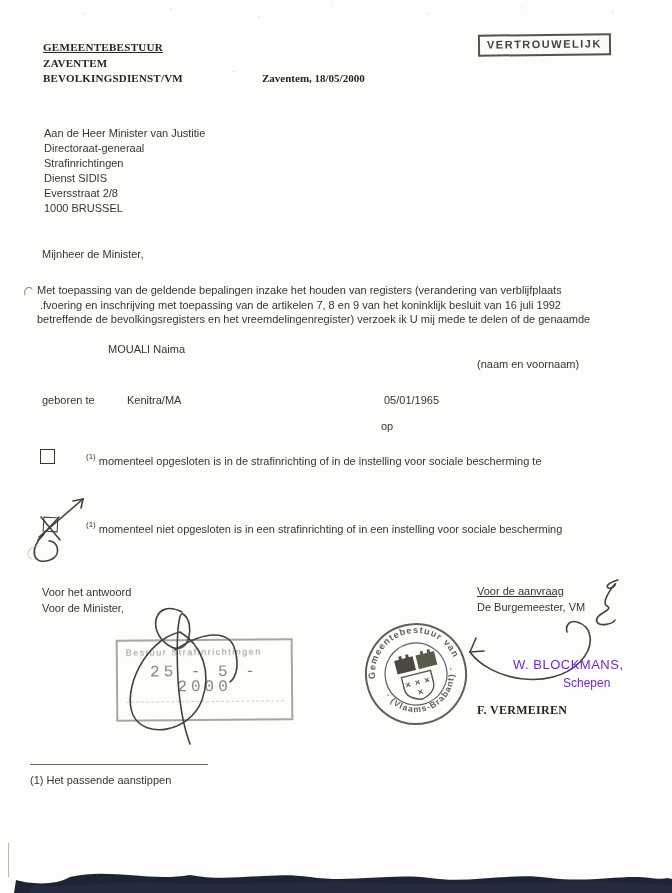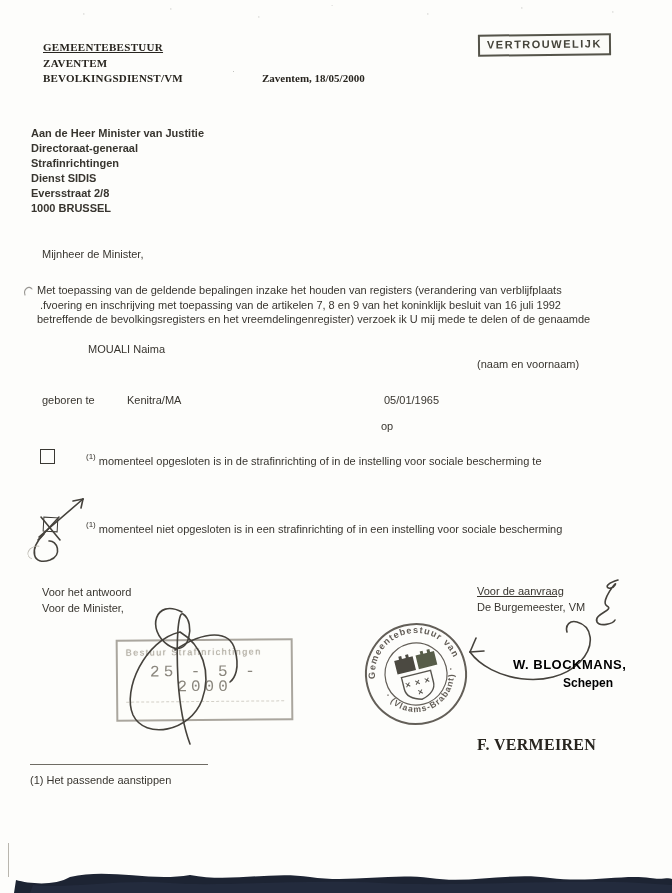--- a/index.html
+++ b/index.html
@@ -34,21 +34,21 @@
     position:absolute;left:0;top:24px;width:100%;text-align:center;
     font-size:16px;letter-spacing:4px;color:#8a867d;font-family:"Liberation Mono",monospace;
   }
   .datebox .row3{
     position:absolute;left:8px;top:60px;width:158px;
     border-top:1px dashed #c8c4ba;opacity:.8;
   }
   svg{display:block;}
   .sig path{fill:none;stroke:#45423c;stroke-width:1.6;stroke-linecap:round;}
   .stamp-text{fill:#565049;font-size:9.2px;letter-spacing:1.1px;font-weight:bold;}
-  .grayprint{color:#000000;font-weight:bold;}
+  .grayprint{color:#6d28d9;}
   sup{font-size:8px;vertical-align:6px;}
 </style>
 </head>
 <body>
 
 <div class="page">
 
   <div class="abs noise" style="left:83px;top:9px;">'</div>
   <div class="abs noise" style="left:170px;top:4px;">'</div>
   <div class="abs noise" style="left:258px;top:12px;">'</div>
@@ -58,41 +58,41 @@
   <div class="abs noise" style="left:612px;top:7px;">'</div>
 
   <div class="abs b u" style="left:43px;top:40px;letter-spacing:.3px;">GEMEENTEBESTUUR</div>
   <div class="abs b" style="left:43px;top:56px;letter-spacing:.3px;">ZAVENTEM</div>
   <div class="abs b" style="left:43px;top:71px;letter-spacing:.2px;">BEVOLKINGSDIENST/VM</div>
   <div class="abs b" style="left:262px;top:71px;">Zaventem, 18/05/2000</div>
   <div class="abs noise" style="left:232px;top:64px;opacity:.6;">·</div>
 
   <div class="abs conf-stamp" style="left:478px;top:34px;">VERTROUWELIJK</div>
 
-  <div class="abs" style="left:31px;top:126px;font-weight:bold;">
+  <div class="abs" style="left:44px;top:126px;">
     <div>Aan de Heer Minister van Justitie</div>
     <div>Directoraat-generaal</div>
     <div>Strafinrichtingen</div>
     <div>Dienst SIDIS</div>
     <div>Eversstraat 2/8</div>
     <div>1000 BRUSSEL</div>
   </div>
 
   <div class="abs" style="left:42px;top:247px;">Mijnheer de Minister,</div>
 
   <svg class="abs sig" style="left:22px;top:284px;" width="18" height="14">
       <path d="M3,11 C1,5 7,1 10,5" style="opacity:.55;stroke-width:1.1;"></path>
     </svg>
   <div class="abs" style="left:37px;top:283px;width:616px;line-height:14.5px;">
     <div>Met toepassing van de geldende bepalingen inzake het houden van registers (verandering van verblijfplaats</div>
     <div style="padding-left:3px;">.fvoering en inschrijving met toepassing van de artikelen 7, 8 en 9 van het koninklijk besluit van 16 juli 1992</div>
     <div>betreffende de bevolkingsregisters en het vreemdelingenregister) verzoek ik U mij mede te delen of de genaamde</div>
   </div>
 
-  <div class="abs" style="left:48px;top:342px;padding-left:40px;">MOUALI Naima</div>
+  <div class="abs" style="left:68px;top:342px;padding-left:40px;">MOUALI Naima</div>
   <div class="abs" style="left:477px;top:357px;">(naam en voornaam)</div>
 
   <div class="abs" style="left:42px;top:393px;">geboren te</div>
   <div class="abs" style="left:127px;top:393px;">Kenitra/MA</div>
   <div class="abs" style="left:381px;top:393px;margin-top:26px;">op</div>
   <div class="abs" style="left:384px;top:393px;">05/01/1965</div>
 
   <div class="abs checkbox" style="left:40px;top:449px;"></div>
   <div class="abs" style="left:86px;top:449px;width:560px;">
     <sup>(1)</sup>
@@ -156,21 +156,21 @@
   </svg>
 
   <svg class="abs sig" style="left:440px;top:595px;" width="200" height="110">
     <path d="M30,57 C50,85 110,97 140,67 C156,50 152,31 137,27 C130,25 125,30 127,37"></path>
     <path d="M30,57 l6,-14"></path>
     <path d="M30,57 l14,-1"></path>
   </svg>
 
   <div class="abs grayprint" style="left:513px;top:657px;font-size:13px;letter-spacing:.5px;">W. BLOCKMANS,</div>
   <div class="abs grayprint" style="left:563px;top:676px;font-size:12px;">Schepen</div>
-  <div class="abs b" style="left:477px;top:737px;font-size:16px;letter-spacing:.3px;">F. VERMEIREN</div>
+  <div class="abs b" style="left:477px;top:703px;font-size:12px;letter-spacing:.3px;">F. VERMEIREN</div>
 
   <div class="abs" style="left:30px;top:764px;width:178px;border-top:1.5px solid #6f6c64;"></div>
   <div class="abs" style="left:30px;top:773px;">(1)  Het passende aanstippen</div>
 
   <div class="abs" style="left:8px;top:843px;width:1px;height:34px;background:#b9b6ae;"></div>
   <svg class="abs" style="left:0;top:866px;" width="672" height="27">
     <path d="M14,27 L16,14 C30,18 55,20 70,11 C110,2 150,16 190,9 C230,17 270,5 310,11 C350,17 390,7 430,12 C470,18 510,6 550,12 C590,17 625,8 650,12 C662,14 668,11 672,13 L672,27 Z" fill="#1d2433"></path>
     <path d="M30,27 L33,19 C70,23 120,13 170,17 C220,21 300,13 380,17 C460,21 560,13 640,17 L672,19 L672,27 Z" fill="#2a3147" opacity="0.5"></path>
   </svg>
 

